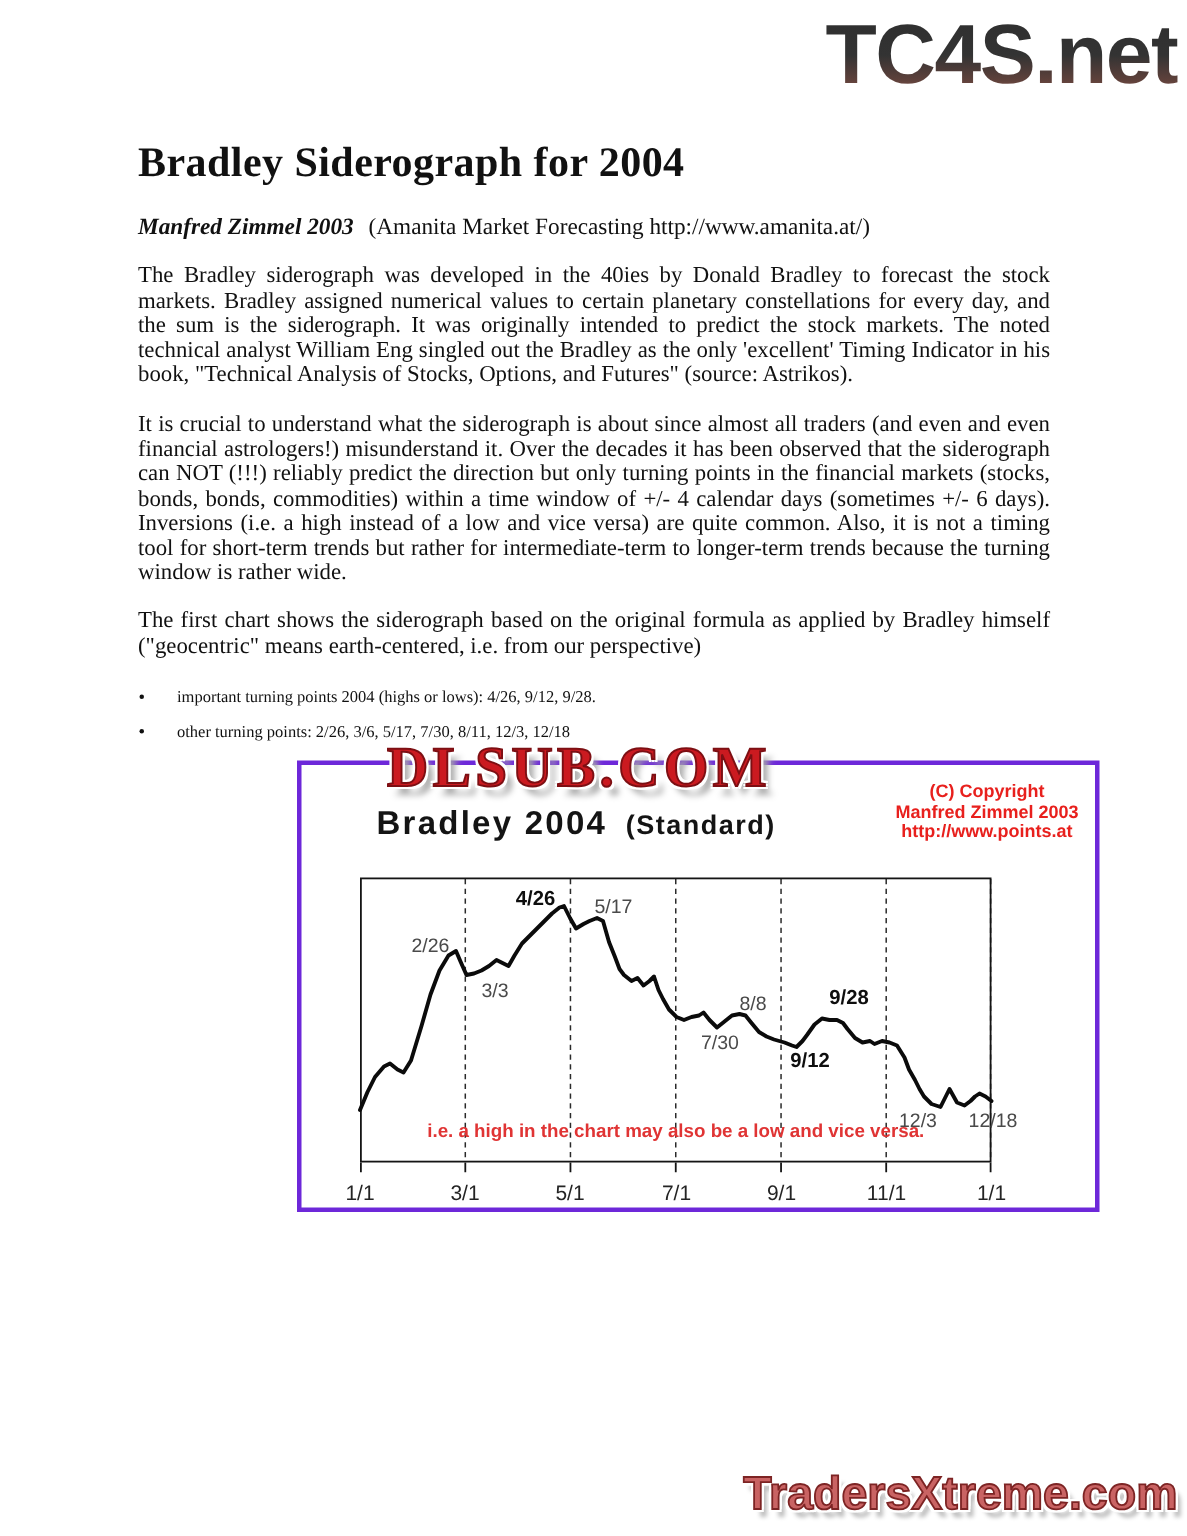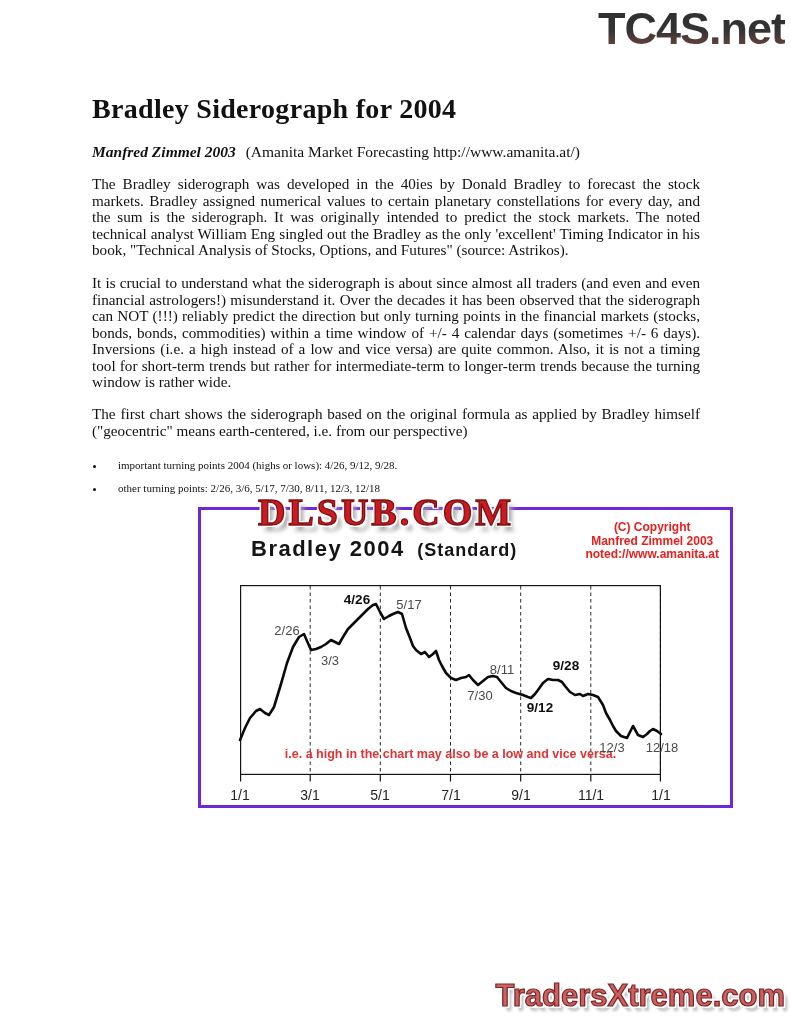--- a/index.html
+++ b/index.html
@@ -3,21 +3,21 @@
 <meta charset="utf-8">
 <style>
   * { margin:0; padding:0; box-sizing:border-box; }
   html,body { width:791px; height:1024px; background:#fff; }
   body { position:relative; font-family:"Liberation Serif", serif; color:#111; overflow:hidden; }
 
   
   .tc4s {
     position:absolute; top:3px; right:6px;
     font-family:"Liberation Sans", sans-serif; font-weight:bold;
-    font-size:45px; letter-spacing:-1px;
+    font-size:56px; letter-spacing:-1px;
     background:linear-gradient(180deg,#2e2e2e 0%,#333333 52%,#5f413b 78%,#91594f 97%);
     -webkit-background-clip:text; background-clip:text; color:transparent;
   }
 
   .doc-title { position:absolute; left:92px; top:93px; font-size:28px; font-weight:bold; letter-spacing:0.3px; }
   .author-line { position:absolute; left:92px; top:143px; font-size:15.5px; white-space:nowrap; }
   .author-name { font-weight:bold; font-style:italic; }
   .author-aff { margin-left:6px; }
 
   .para { position:absolute; left:92px; width:608px; text-align:justify; font-size:15.2px; line-height:16.5px; }
@@ -116,21 +116,21 @@
   <div class="dlsub">DLSUB.COM</div>
 
   <div class="chart-heading">
     <span class="chart-title-main">Bradley 2004</span>
     <span class="chart-title-sub">(Standard)</span>
   </div>
 
   <div class="copyright">
     <div>(C) Copyright</div>
     <div>Manfred Zimmel 2003</div>
-    <div>noted://www.amanita.at</div>
+    <div>http://www.points.at</div>
   </div>
 
   <div class="plot">
     <svg width="421" height="200" viewBox="0 0 421 200">
 
       <line x1="70.2" y1="1" x2="70.2" y2="189" stroke="#2a2a2a" stroke-width="1" stroke-dasharray="3.5 3"></line>
       <line x1="140.3" y1="1" x2="140.3" y2="189" stroke="#2a2a2a" stroke-width="1" stroke-dasharray="3.5 3"></line>
       <line x1="210.5" y1="1" x2="210.5" y2="189" stroke="#2a2a2a" stroke-width="1" stroke-dasharray="3.5 3"></line>
       <line x1="280.7" y1="1" x2="280.7" y2="189" stroke="#2a2a2a" stroke-width="1" stroke-dasharray="3.5 3"></line>
       <line x1="350.8" y1="1" x2="350.8" y2="189" stroke="#2a2a2a" stroke-width="1" stroke-dasharray="3.5 3"></line>
@@ -147,21 +147,21 @@
       <line x1="420.4" y1="190" x2="420.4" y2="196.5" stroke="#141414" stroke-width="1.2"></line>
 
       <polyline fill="none" stroke="#0b0b0b" stroke-width="2.6" stroke-linejoin="round" stroke-linecap="round" points="0,155 5,143 10,133 16,126 20,124 25,128 29,130 34,122 41,99 47,78 53,62 59,52 64,49 67,56 71,65 76,64 81,62 86,59 91,55 95,57 99,59 103,52 108,44 113,39 118,34 123,29 128,24 133,20 136,19 140,27 144,34 149,31 153,29 158,27 162,29 166,43 170,53 173,61 176,65 181,69 185,67 189,72 193,69 196,66 199,75 202,81 206,88 211,93 216,95 221,93 226,92 229,90 233,95 238,100 243,96 248,92 253,91 257,92 261,97 266,103 271,106 276,108 283,110 288,112 291,113 295,109 298,105 303,98 308,94 313,95 318,95 322,97 325,101 330,107 335,110 340,109 343,111 348,109 353,110 358,112 363,120 366,128 370,135 373,141 376,146 381,151 387,153 393,141 398,150 403,152 407,149 410,146 413,144 417,146 421,149"></polyline>
     </svg>
 
     <div class="pt-label pl0">2/26</div>
     <div class="pt-label pl1">3/3</div>
     <div class="pt-label pl2 bold">4/26</div>
     <div class="pt-label pl3">5/17</div>
     <div class="pt-label pl4">7/30</div>
-    <div class="pt-label pl5">8/11</div>
+    <div class="pt-label pl5">8/8</div>
     <div class="pt-label pl6 bold">9/12</div>
     <div class="pt-label pl7 bold">9/28</div>
     <div class="pt-label pl8">12/3</div>
     <div class="pt-label pl9">12/18</div>
 
     <div class="annotation">
       <div>i.e. a high in the chart may also be a low and vice versa.</div>
     </div>
   </div>
 

